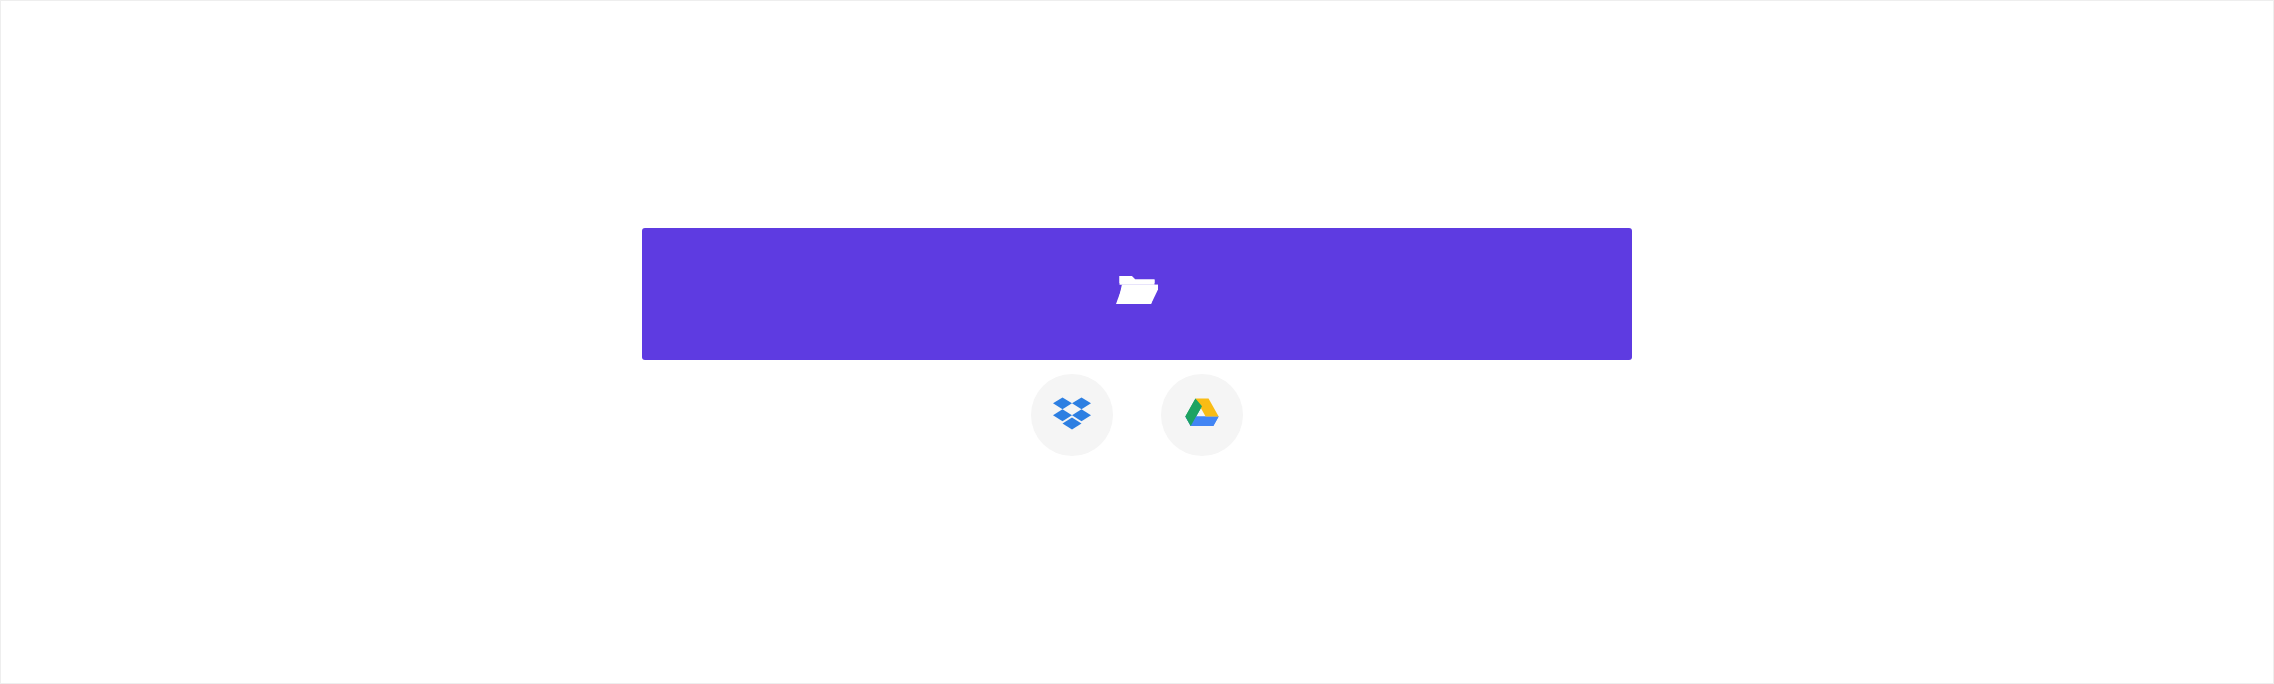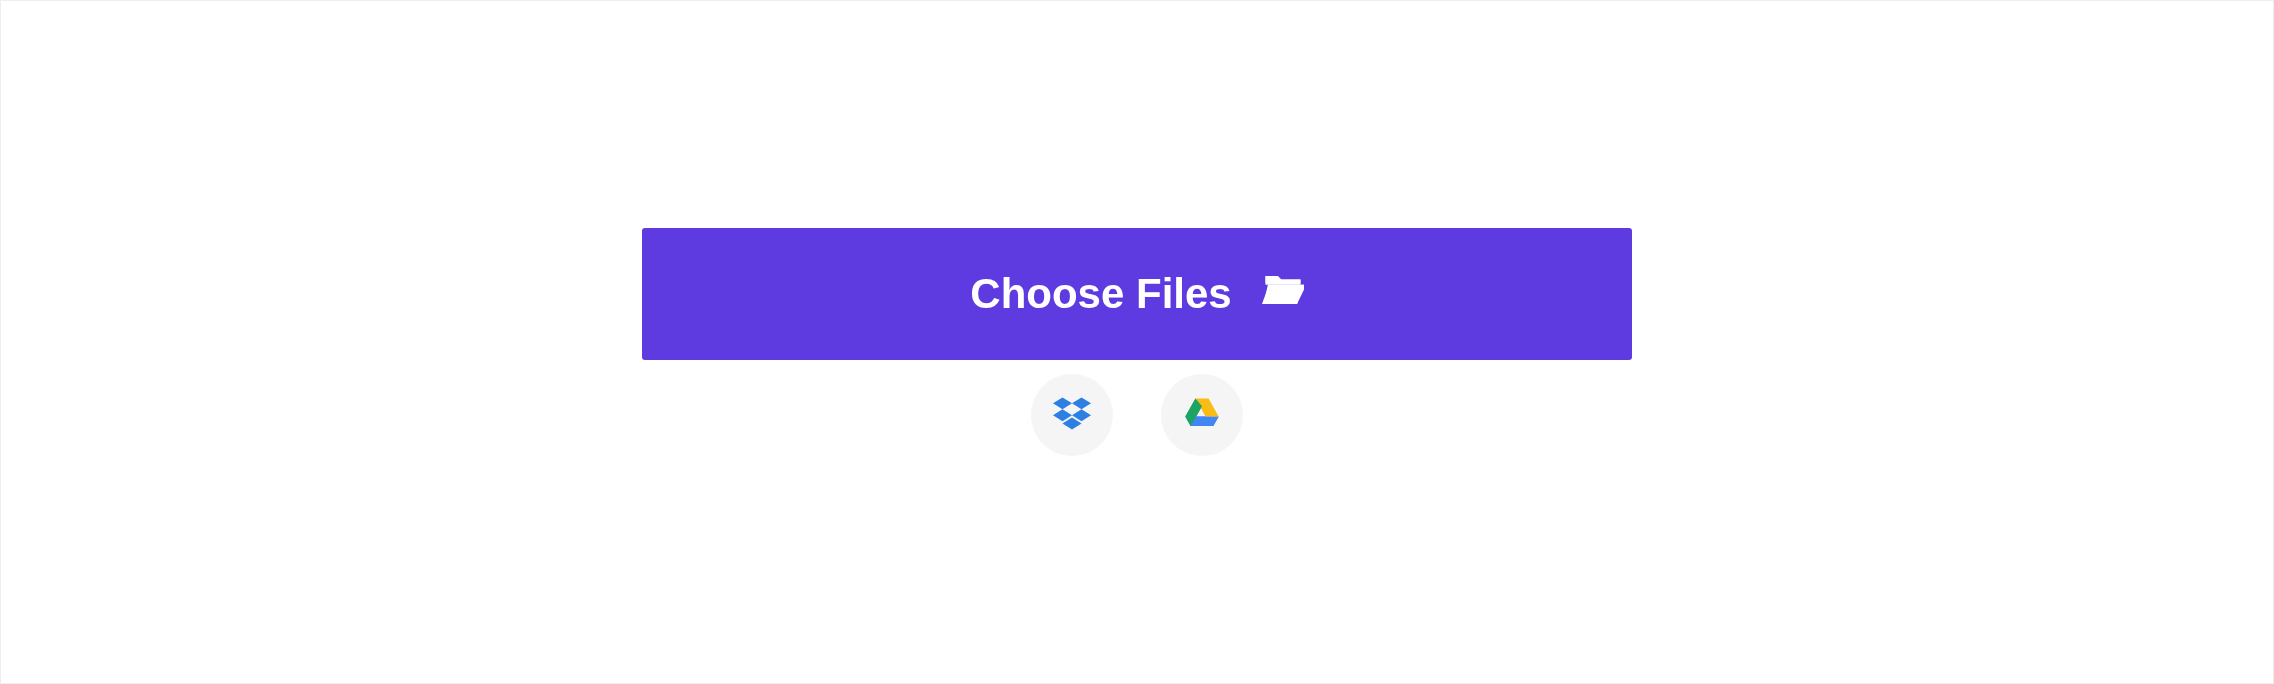--- a/index.html
+++ b/index.html
@@ -61,21 +61,20 @@
     .cloud-button svg {
       width: 38px;
       height: 38px;
     }
   </style>
 </head>
 <body>
 
 <div class="upload-container">
   <button class="choose-files-button">
-    <span>Choose Files</span>
     <span>
       <svg class="folder-icon" viewBox="0 0 24 20" fill="none">
         <path d="M2 2 L9 2 L11 4 L22 4 L22 6 L2 6 Z" fill="#ffffff"></path>
         <path d="M1 7 L20 7 L23 7 L20 18 L1 18 Z" fill="#ffffff" transform="skewX(-12)" style="transform-origin: 1px 18px;"></path>
         <path d="M2 2 L9 2 L11 4 L22 4 L22 7 L2 7 Z" fill="#ffffff"></path>
         <path d="M4 7 L24 7 L20 18 L0 18 Z" fill="#ffffff"></path>
       </svg>
     </span>
   </button>
 

